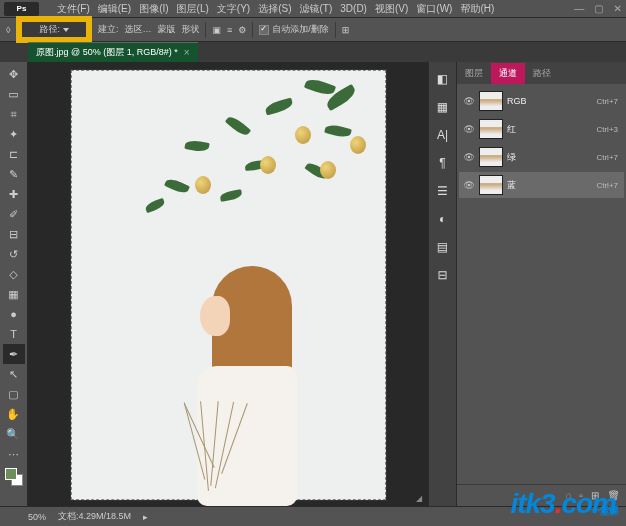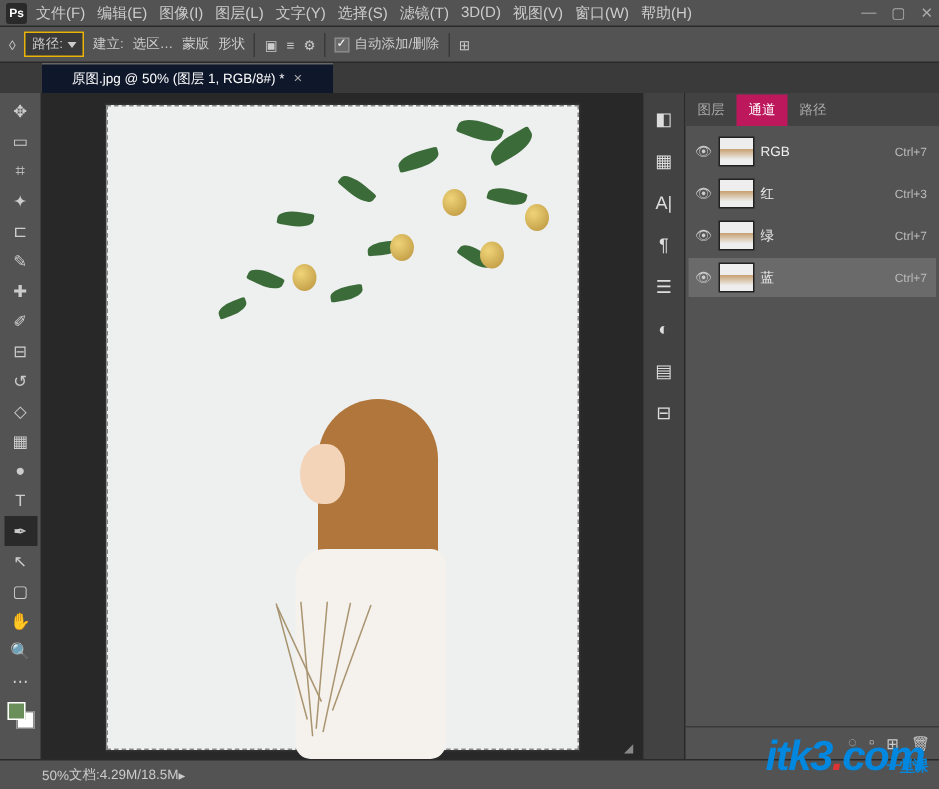--- a/index.html
+++ b/index.html
@@ -1,29 +1,29 @@
 <!DOCTYPE html>
 <html><head>
 <meta charset="utf-8">
 <style>
 * { margin:0; padding:0; box-sizing:border-box; font-family:"Microsoft YaHei",Tahoma,sans-serif; }
 body { width:626px; height:526px; background:#535353; color:#ccc; font-size:10px; overflow:hidden; position:relative; }
 .menubar { height:18px; background:#535353; display:flex; align-items:center; padding:0 4px; border-bottom:1px solid #2a2a2a; }
-.ps-logo { width:14px; height:14px; background:#2a2a2a; border-radius:2px; display:flex; align-items:center; justify-content:center; color:#fff; font-size:8px; font-weight:bold; margin-right:6px; }
+.ps-logo { width:35px; height:14px; background:#2a2a2a; border-radius:2px; display:flex; align-items:center; justify-content:center; color:#fff; font-size:8px; font-weight:bold; margin-right:18px; }
 .menubar .mi { margin-right:8px; white-space:nowrap; }
 .win-ctrl { margin-left:auto; display:flex; gap:10px; color:#aaa; }
 .optbar { height:24px; background:#535353; border-bottom:1px solid #2a2a2a; display:flex; align-items:center; padding:0 6px; gap:6px; font-size:9px; color:#ccc; }
 .optsep { width:1px; height:16px; background:#3a3a3a; }
-.dd { background:#3a3a3a; border:1px solid #eab308; padding:1px 4px; display:flex; align-items:center; gap:3px; }
+.dd { background:#3a3a3a; border:6px solid #eab308; padding:1px 17px; display:flex; align-items:center; gap:3px; }
 .tri-down { width:0; height:0; border-left:3px solid transparent; border-right:3px solid transparent; border-top:4px solid #ccc; }
 .cb { width:10px; height:10px; border:1px solid #888; display:inline-block; vertical-align:middle; margin-right:3px; background:#3a3a3a; }
 .cb.on { background:#6a6a6a; position:relative; }
 .cb.on::after { content:"✓"; position:absolute; font-size:8px; top:-2px; left:0; color:#fff; }
 .doctabs { height:20px; background:#3a3a3a; display:flex; align-items:flex-end; padding-left:28px; }
-.doctab { background:#0f172a; padding:3px 20px; font-size:9px; color:#fff; border-top:1px solid #666; display:flex; gap:6px; align-items:center; }
+.doctab { background:#14532d; padding:3px 8px; font-size:9px; color:#fff; border-top:1px solid #666; display:flex; gap:6px; align-items:center; }
 .doctab .x { font-size:10px; color:#aaa; }
 .main { display:flex; height:calc(100% - 18px - 24px - 20px - 20px); }
 .toolbox { width:28px; background:#535353; display:flex; flex-direction:column; align-items:center; padding-top:2px; gap:0; border-right:1px solid #2a2a2a; }
 .tool { width:22px; height:20px; display:flex; align-items:center; justify-content:center; color:#ccc; font-size:11px; position:relative; }
 .tool.sel { background:#2a2a2a; }
 .swatch { margin-top:4px; width:18px; height:18px; position:relative; }
 .swatch .fg { width:12px; height:12px; background:#6a8f5a; border:1px solid #fff; position:absolute; top:0; left:0; z-index:2; }
 .swatch .bg { width:12px; height:12px; background:#fff; border:1px solid #888; position:absolute; bottom:0; right:0; }
 .canvas-wrap { flex:1; background:#282828; position:relative; overflow:hidden; display:flex; align-items:flex-start; justify-content:center; }
 .canvas { width:315px; height:430px; margin-top:8px; background:#eef0ef; border:1px dashed #888; position:relative; box-shadow:0 0 0 1px #333; }
@@ -46,21 +46,21 @@
 .chan-list { padding:4px 2px; display:flex; flex-direction:column; gap:2px; }
 .chan { height:26px; display:flex; align-items:center; gap:4px; padding:0 4px; position:relative; }
 .chan.sel { background:#6a6a6a; }
 .eye { width:12px; text-align:center; font-size:9px; color:#ccc; }
 .thumb { width:24px; height:20px; background:#ddd; border:1px solid #222; flex:none; position:relative; overflow:hidden; }
 .thumb .tb-img { width:100%; height:100%; background:linear-gradient(#eee 40%,#c8a374 42%,#eee 80%); }
 .thumb.mask .tb-img { background:radial-gradient(ellipse 40% 55% at 55% 60%,#000,#fff 50%); }
 .chan-name { font-size:9px; color:#eee; }
 .chan-key { position:absolute; right:6px; font-size:8px; color:#bbb; }
 .panel-footer { margin-top:auto; height:22px; border-top:1px solid #3a3a3a; display:flex; align-items:center; justify-content:flex-end; gap:8px; padding:0 6px; color:#ccc; }
-.statusbar { height:20px; background:#535353; border-top:1px solid #2a2a2a; display:flex; align-items:center; padding:0 8px 0 28px; font-size:9px; color:#ccc; }
+.statusbar { height:20px; background:#535353; border-top:1px solid #2a2a2a; display:flex; align-items:center; padding:0 8px 0 28px; gap:12px; font-size:9px; color:#ccc; }
 .watermark { position:absolute; bottom:6px; right:10px; font-size:28px; font-weight:bold; color:#0088e0; font-style:italic; letter-spacing:-1px; z-index:50; }
 .watermark .red { color:#d33; }
 .watermark .sub { font-size:10px; color:#0088e0; position:absolute; right:-2px; top:-4px; font-style:normal;margin-top:20px; }
 </style>
 </head>
 <body>
 
 <div class="menubar">
   <div class="ps-logo">Ps</div>
   <span class="mi">文件(F)</span>

